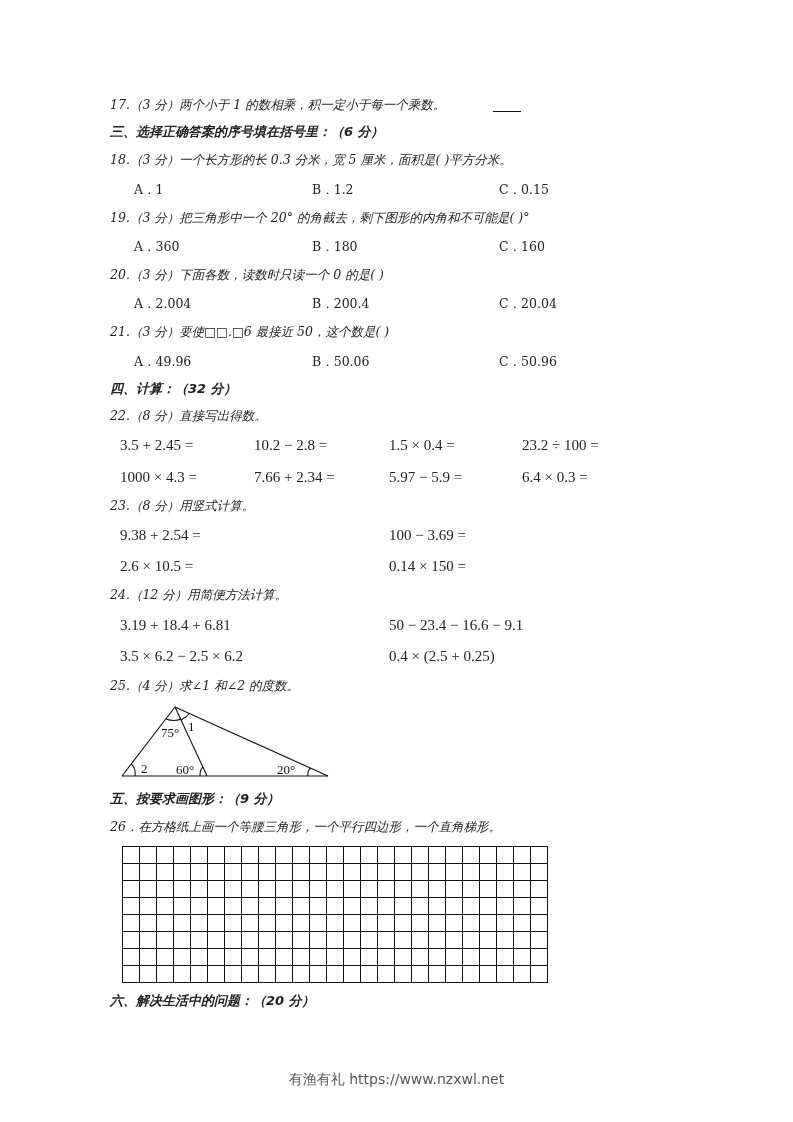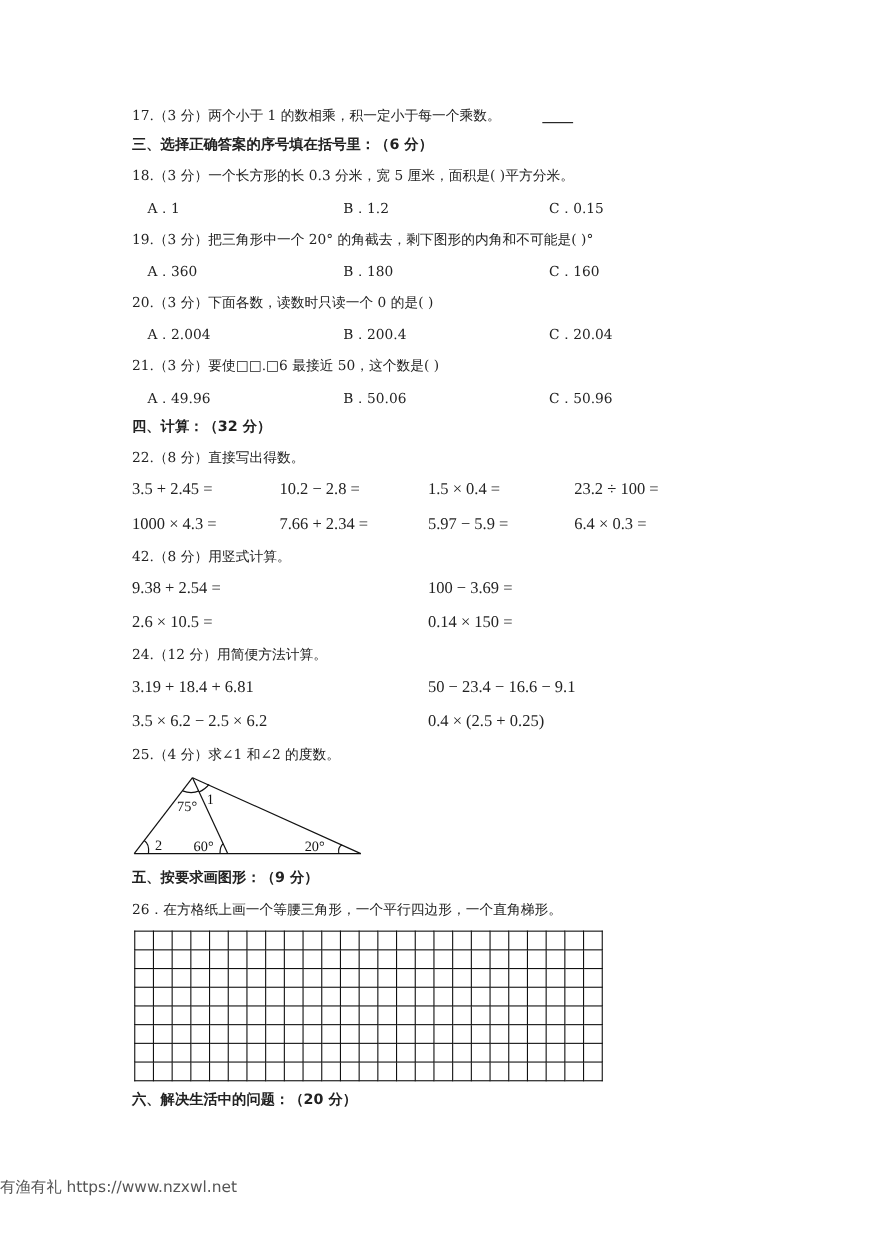--- a/index.html
+++ b/index.html
@@ -1,26 +1,26 @@
 <!DOCTYPE html>
 <html><head>
 <meta charset="utf-8">
 <style>
   html, body { margin: 0; padding: 0; background: #ffffff; }
   body { width: 793px; height: 1122px; position: relative; overflow: hidden;
          font-family: "DejaVu Serif", "Liberation Serif", serif; color: #222; }
-  .line { position: absolute; left: 120px; font-size: 12.5px; white-space: nowrap; line-height: 16px; }
+  .line { position: absolute; left: 110px; font-size: 12.5px; white-space: nowrap; line-height: 16px; font-style: italic; }
   .bold { font-weight: bold; font-family: "DejaVu Sans", "Liberation Sans", sans-serif; font-size: 13px; }
   .opt { position: absolute; font-size: 12.5px; white-space: nowrap; line-height: 16px; }
   .math { position: absolute; font-family: "Liberation Serif", "DejaVu Serif", serif; font-size: 15px; white-space: nowrap; line-height: 16px; }
   .blank { position: absolute; left: 493px; top: 111px; width: 28px; height: 0; border-top: 1.3px solid #111; }
   .fig { position: absolute; left: 110px; top: 700px; }
   .grid { position: absolute; left: 122px; top: 846px; border-collapse: collapse; }
   .grid td { width: 16px; height: 16px; border: 1.3px solid #111; padding: 0; }
-  .footer { position: absolute; top: 1071px; left: 0; width: 793px; 
+  .footer { position: absolute; top: 1071px; left: 0; width: 793px; text-align: center;
             font-family: "DejaVu Sans", "Liberation Sans", sans-serif; font-size: 14px; color: #555; }
 </style>
 </head>
 <body>
 
 <div>
 
   <div class="line" style="top:97px">17.（3 分）两个小于 1 的数相乘，积一定小于每一个乘数。</div>
   <div class="blank"></div>
 
@@ -51,21 +51,21 @@
   <div class="line" style="top:408px">22.（8 分）直接写出得数。</div>
   <div class="math" style="left:120px;top:437px">3.5 + 2.45 =</div>
   <div class="math" style="left:254px;top:437px">10.2 − 2.8 =</div>
   <div class="math" style="left:389px;top:437px">1.5 × 0.4 =</div>
   <div class="math" style="left:522px;top:437px">23.2 ÷ 100 =</div>
   <div class="math" style="left:120px;top:469px">1000 × 4.3 =</div>
   <div class="math" style="left:254px;top:469px">7.66 + 2.34 =</div>
   <div class="math" style="left:389px;top:469px">5.97 − 5.9 =</div>
   <div class="math" style="left:522px;top:469px">6.4 × 0.3 =</div>
 
-  <div class="line" style="top:498px">42.（8 分）用竖式计算。</div>
+  <div class="line" style="top:498px">23.（8 分）用竖式计算。</div>
   <div class="math" style="left:120px;top:527px">9.38 + 2.54 =</div>
   <div class="math" style="left:389px;top:527px">100 − 3.69 =</div>
   <div class="math" style="left:120px;top:558px">2.6 × 10.5 =</div>
   <div class="math" style="left:389px;top:558px">0.14 × 150 =</div>
 
   <div class="line" style="top:587px">24.（12 分）用简便方法计算。</div>
   <div class="math" style="left:120px;top:617px">3.19 + 18.4 + 6.81</div>
   <div class="math" style="left:389px;top:617px">50 − 23.4 − 16.6 − 9.1</div>
   <div class="math" style="left:120px;top:648px">3.5 × 6.2 − 2.5 × 6.2</div>
   <div class="math" style="left:389px;top:648px">0.4 × (2.5 + 0.25)</div>

